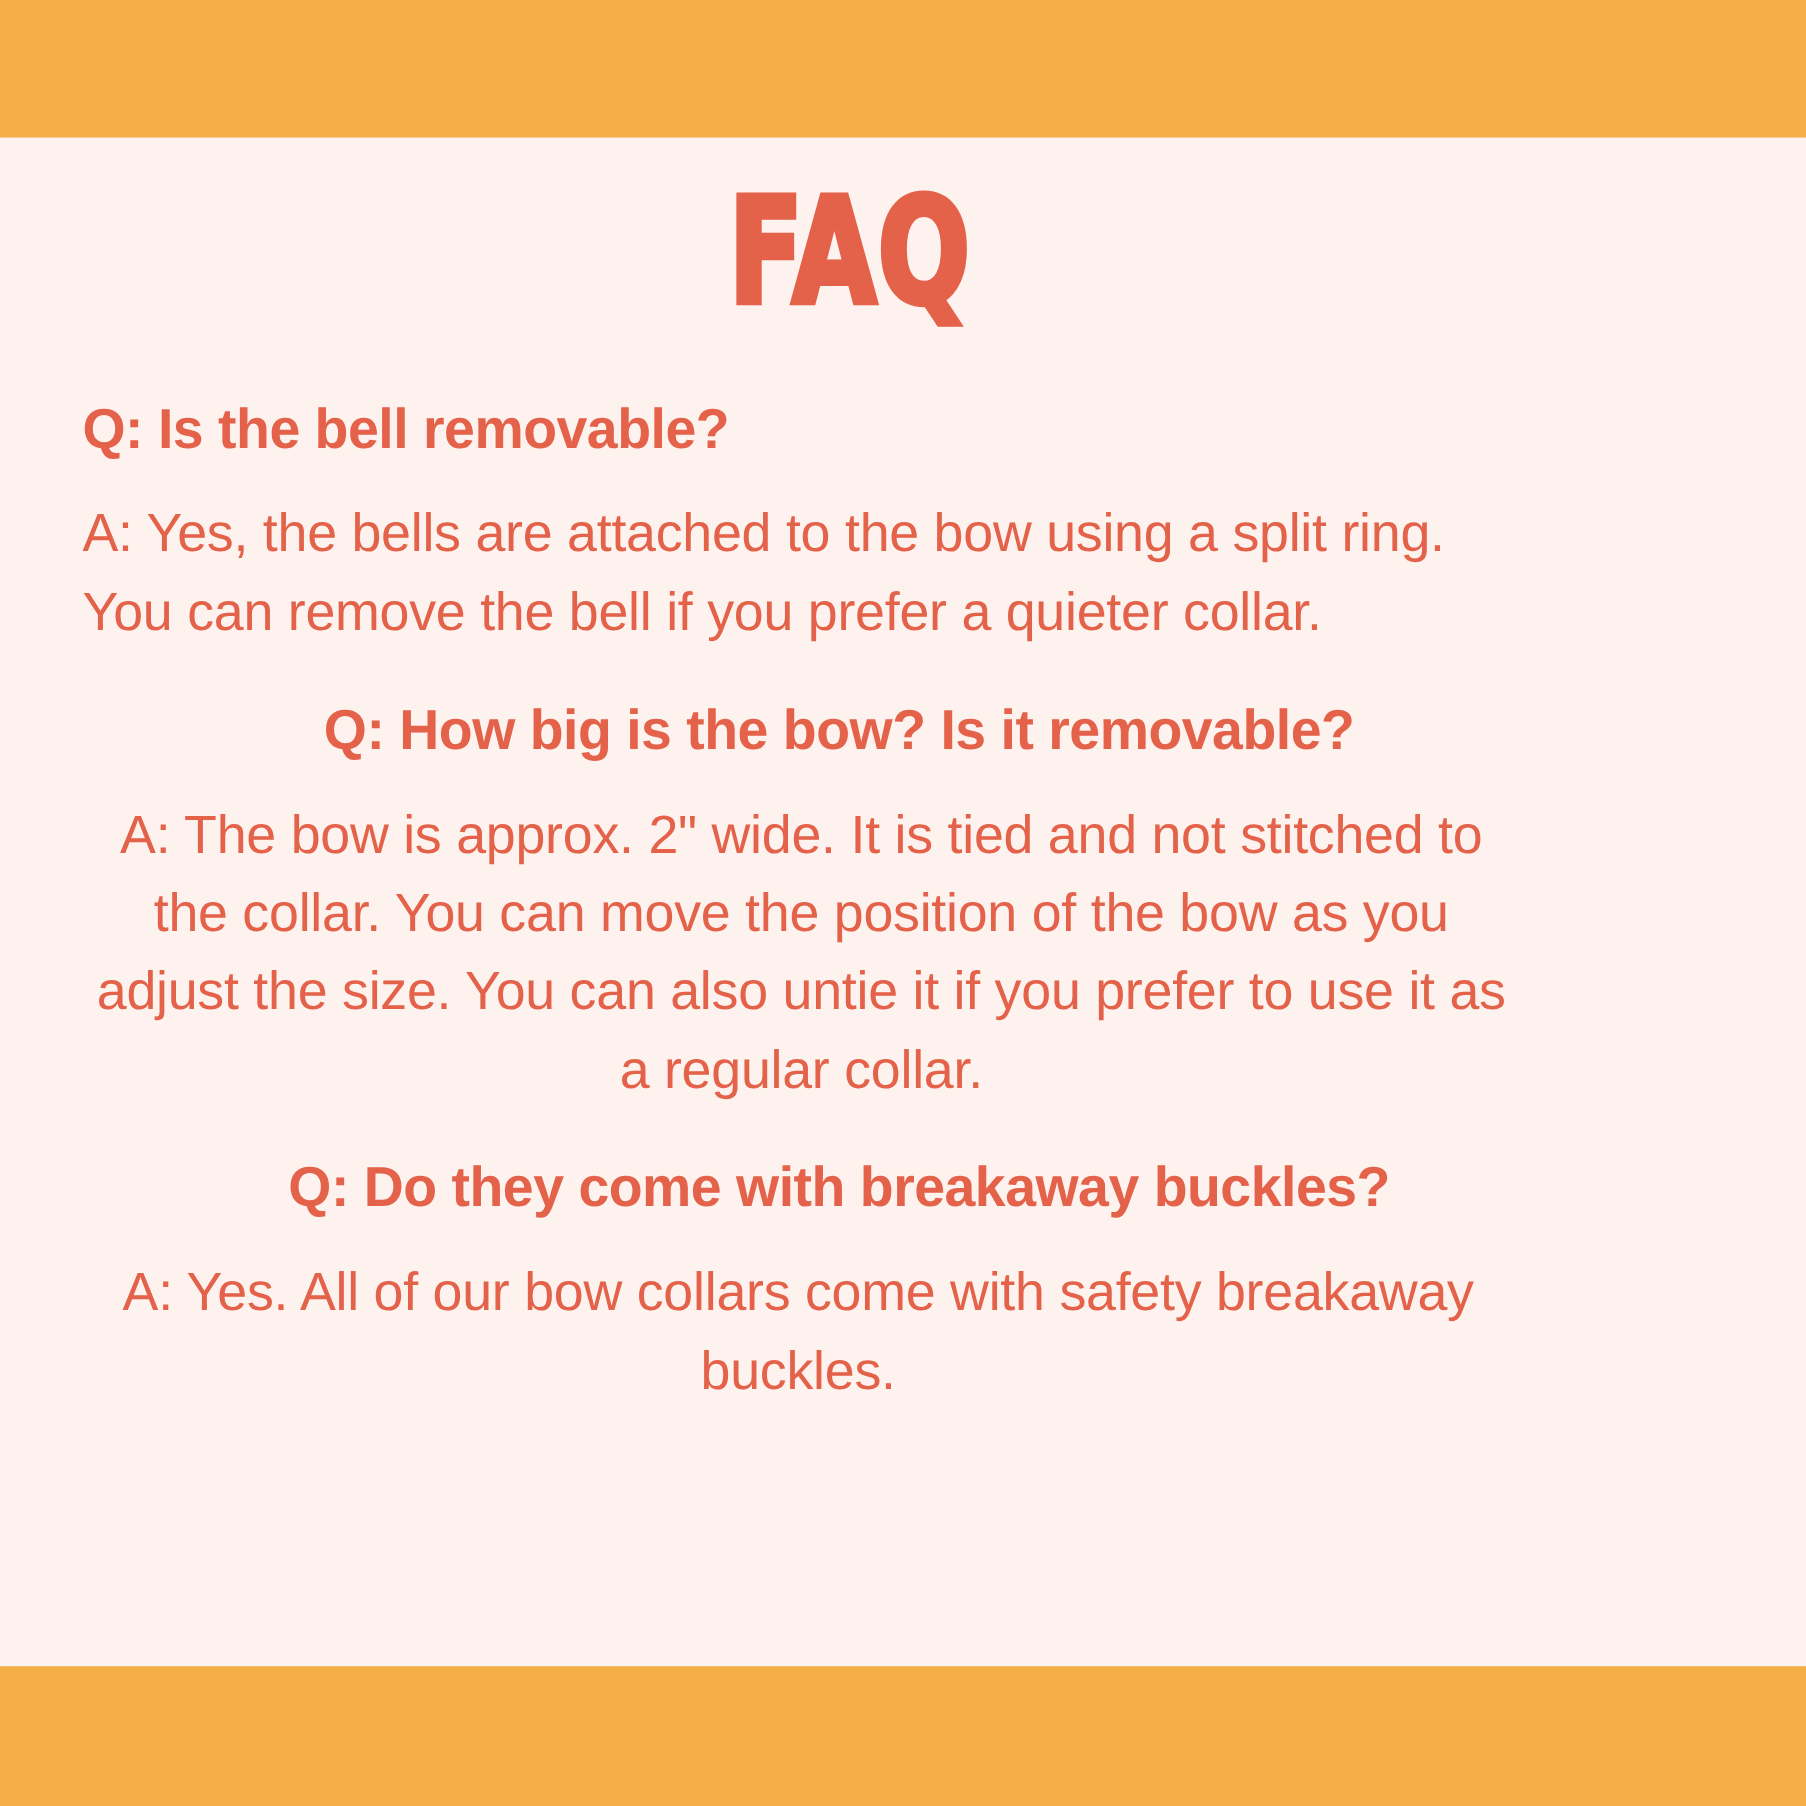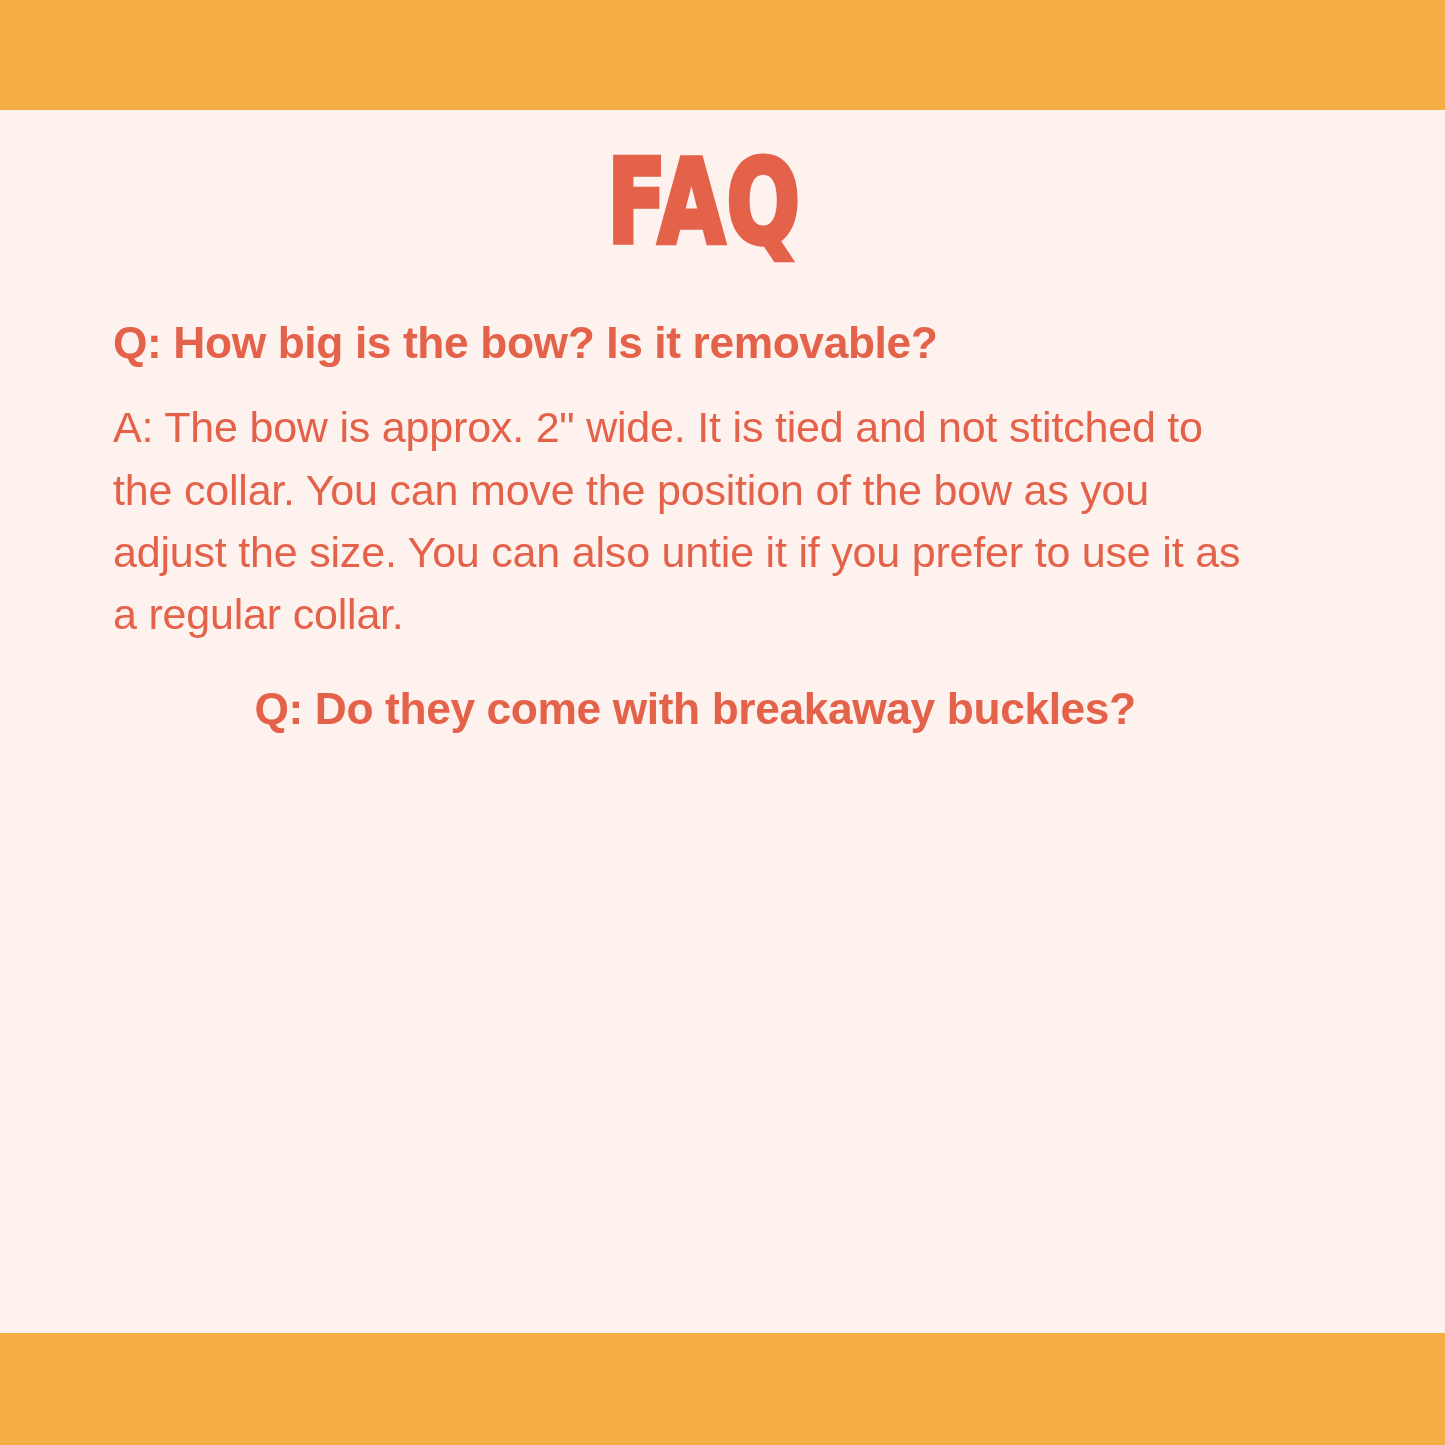--- a/index.html
+++ b/index.html
@@ -30,21 +30,21 @@
     background: #f4ae45;
     flex: 0 0 auto;
   }
   .band-top    { height: 110px; }
   .band-bottom { height: 112px; }
 
   
   .content {
     flex: 1 1 auto;
     position: relative;
-    padding: 0 150px 0 113px;
+    padding: 0 150px 0 66px;
     box-sizing: border-box;
   }
 
   
   .title-wrap {
     text-align: center;
     margin-top: 34px;
   }
   .faq-title {
     display: inline-block;
@@ -99,28 +99,33 @@
   <div class="band band-top"></div>
 
   <div class="content">
 
     <div class="title-wrap">
       <span class="faq-title">FAQ</span>
     </div>
 
     <div class="faq-list">
 
+      <div class="faq-item">
+        <p class="question">Q: Is the bell removable?</p>
+        <p class="answer">A: Yes, the bells are attached to the bow using a split ring. You can remove the bell if you prefer a quieter collar.</p>
+      </div>
 
       <div class="faq-item">
         <p class="question">Q: How big is the bow? Is it removable?</p>
         <p class="answer wide">A: The bow is approx. 2" wide. It is tied and not stitched to the collar. You can move the position of the bow as you adjust the size. You can also untie it if you prefer to use it as a regular collar.</p>
       </div>
 
       <div class="faq-item">
         <p class="question">Q: Do they come with breakaway buckles?</p>
+        <p class="answer">A: Yes. All of our bow collars come with safety breakaway buckles.</p>
       </div>
 
     </div>
   </div>
 
   <div class="band band-bottom"></div>
 
 </div>
 
 </body></html>

